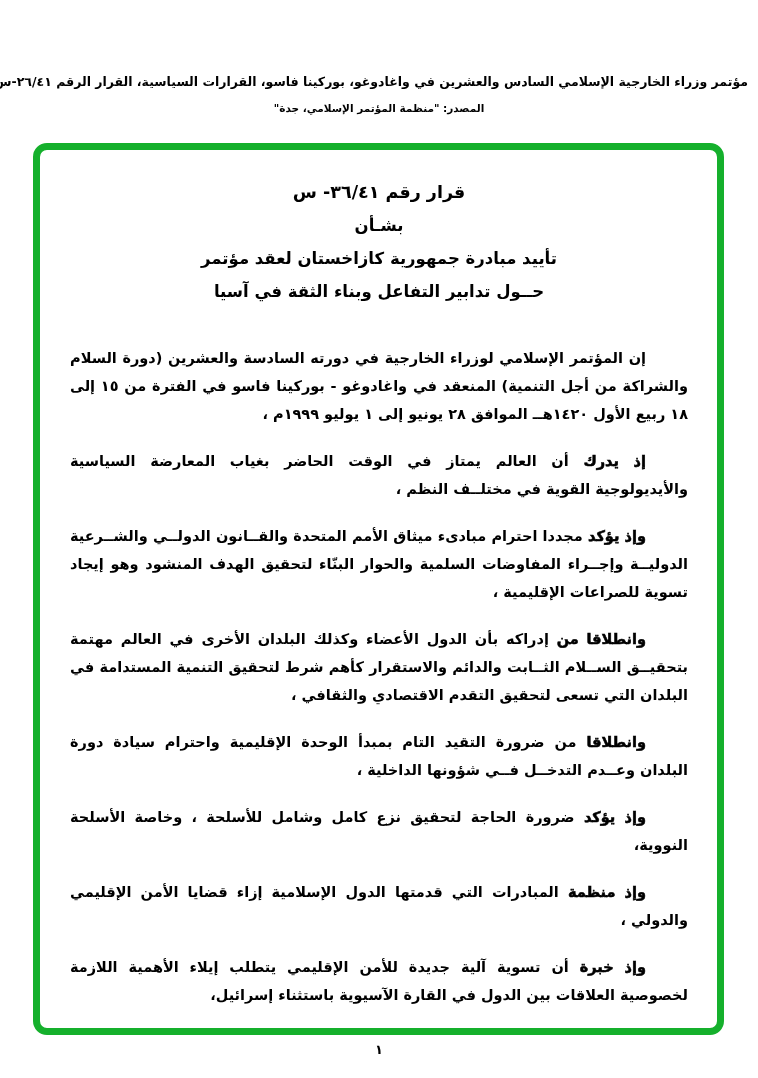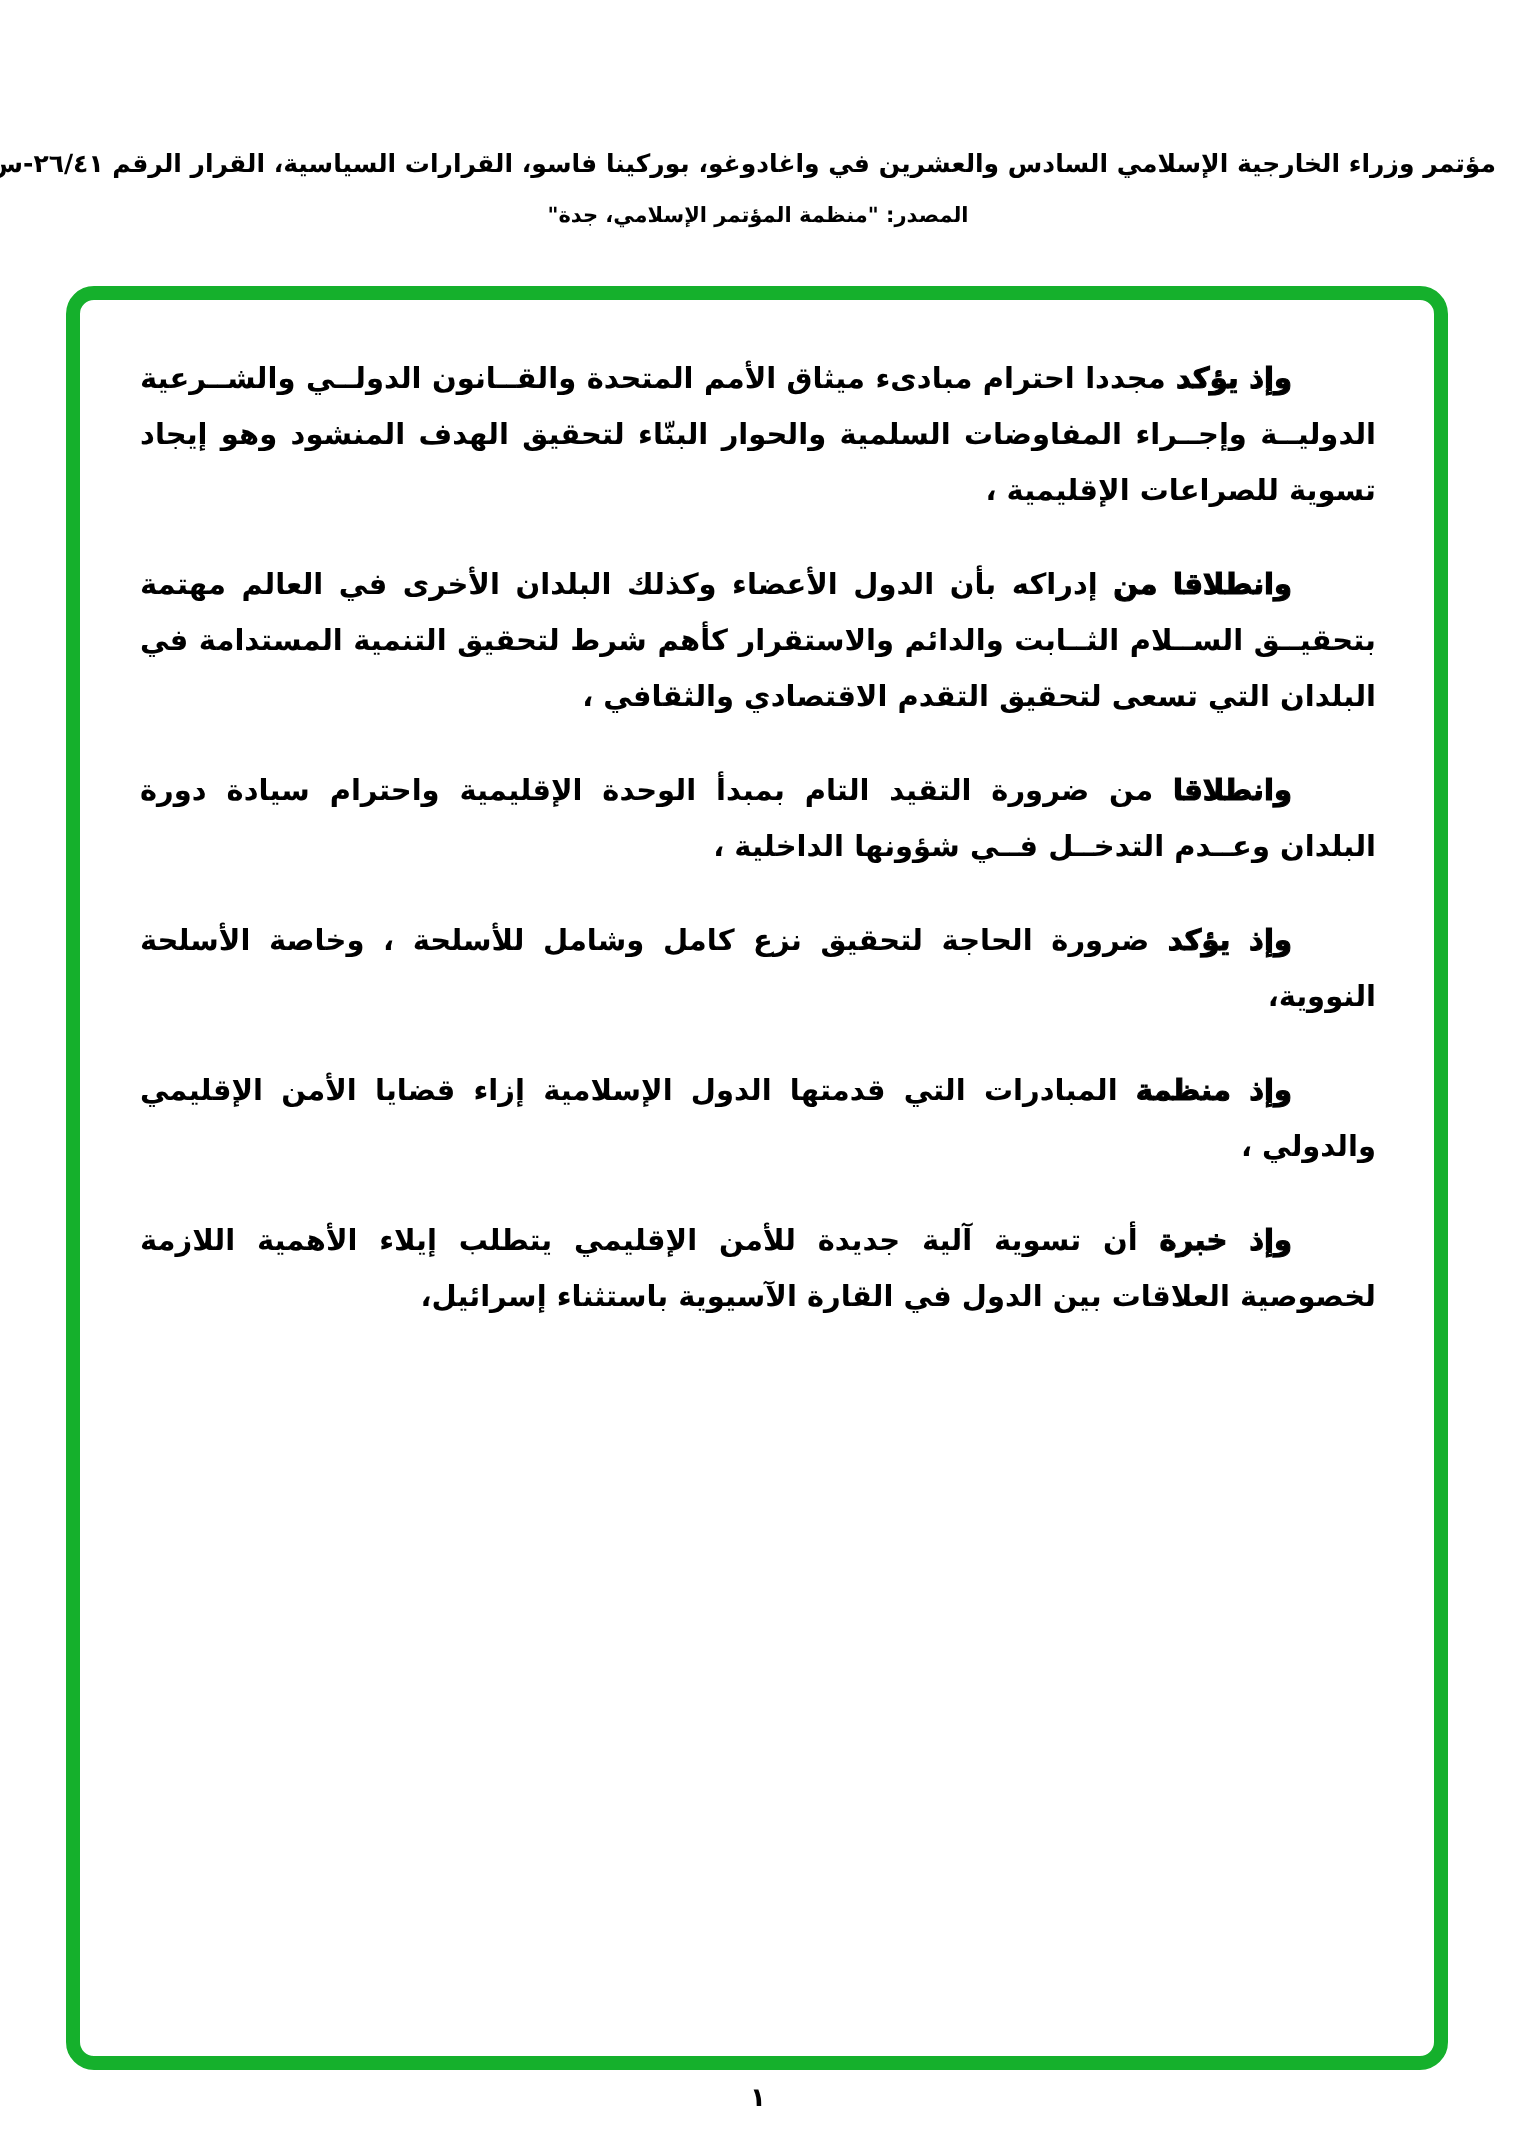--- a/index.html
+++ b/index.html
@@ -80,22 +80,30 @@
 <body>
 
 <div>
 
   <div class="doc-header-citation">مؤتمر وزراء الخارجية الإسلامي السادس والعشرين في واغادوغو، بوركينا فاسو، القرارات السياسية، القرار الرقم ٢٦/٤١-س</div>
 
   <div class="doc-header-source">المصدر: "منظمة المؤتمر الإسلامي، جدة"</div>
 
   <div class="green-box">
 
+    <div class="title-block">
+      <div class="title-line num">قرار رقم ٣٦/٤١- س</div>
+      <div class="title-line">بشـأن</div>
+      <div class="title-line">تأييد مبادرة جمهورية كازاخستان لعقد مؤتمر</div>
+      <div class="title-line">حــول تدابير التفاعل وبناء الثقة في آسيا</div>
+    </div>
 
     <div class="body-text">
+      <p><span class="lead"></span><span>إن المؤتمر الإسلامي لوزراء الخارجية في دورته السادسة والعشرين (دورة السلام والشراكة من أجل التنمية) المنعقد في واغادوغو - بوركينا فاسو في الفترة من ١٥ إلى ١٨ ربيع الأول ١٤٢٠هــ الموافق ٢٨ يونيو إلى ١ يوليو ١٩٩٩م ،</span></p>
+      <p><span class="lead">إذ يدرك</span><span> أن العالم يمتاز في الوقت الحاضر بغياب المعارضة السياسية والأيديولوجية القوية في مختلــف النظم ،</span></p>
       <p><span class="lead">وإذ يؤكد</span><span> مجددا احترام مبادىء ميثاق الأمم المتحدة والقــانون الدولــي والشــرعية الدوليــة وإجــراء المفاوضات السلمية والحوار البنّاء لتحقيق الهدف المنشود وهو إيجاد تسوية للصراعات الإقليمية ،</span></p>
       <p><span class="lead">وانطلاقا من</span><span> إدراكه بأن الدول الأعضاء وكذلك البلدان الأخرى في العالم مهتمة بتحقيــق الســلام الثــابت والدائم والاستقرار كأهم شرط لتحقيق التنمية المستدامة في البلدان التي تسعى لتحقيق التقدم الاقتصادي والثقافي ،</span></p>
       <p><span class="lead">وانطلاقا</span><span> من ضرورة التقيد التام بمبدأ الوحدة الإقليمية واحترام سيادة دورة البلدان وعــدم التدخــل فــي شؤونها الداخلية ،</span></p>
       <p><span class="lead">وإذ يؤكد</span><span> ضرورة الحاجة لتحقيق نزع كامل وشامل للأسلحة ، وخاصة الأسلحة النووية،</span></p>
       <p><span class="lead">وإذ منظمة</span><span> المبادرات التي قدمتها الدول الإسلامية إزاء قضايا الأمن الإقليمي والدولي ،</span></p>
       <p><span class="lead">وإذ خبرة</span><span> أن تسوية آلية جديدة للأمن الإقليمي يتطلب إيلاء الأهمية اللازمة لخصوصية العلاقات بين الدول في القارة الآسيوية باستثناء إسرائيل،</span></p>
 
     </div>
 
   </div>

